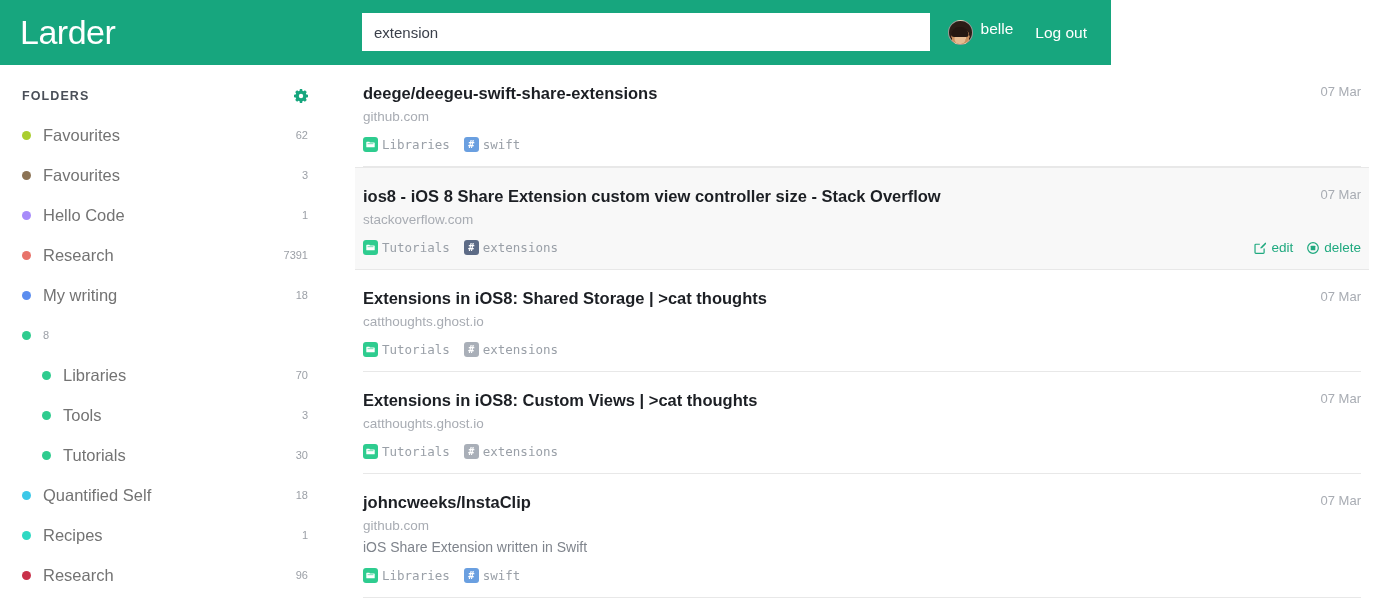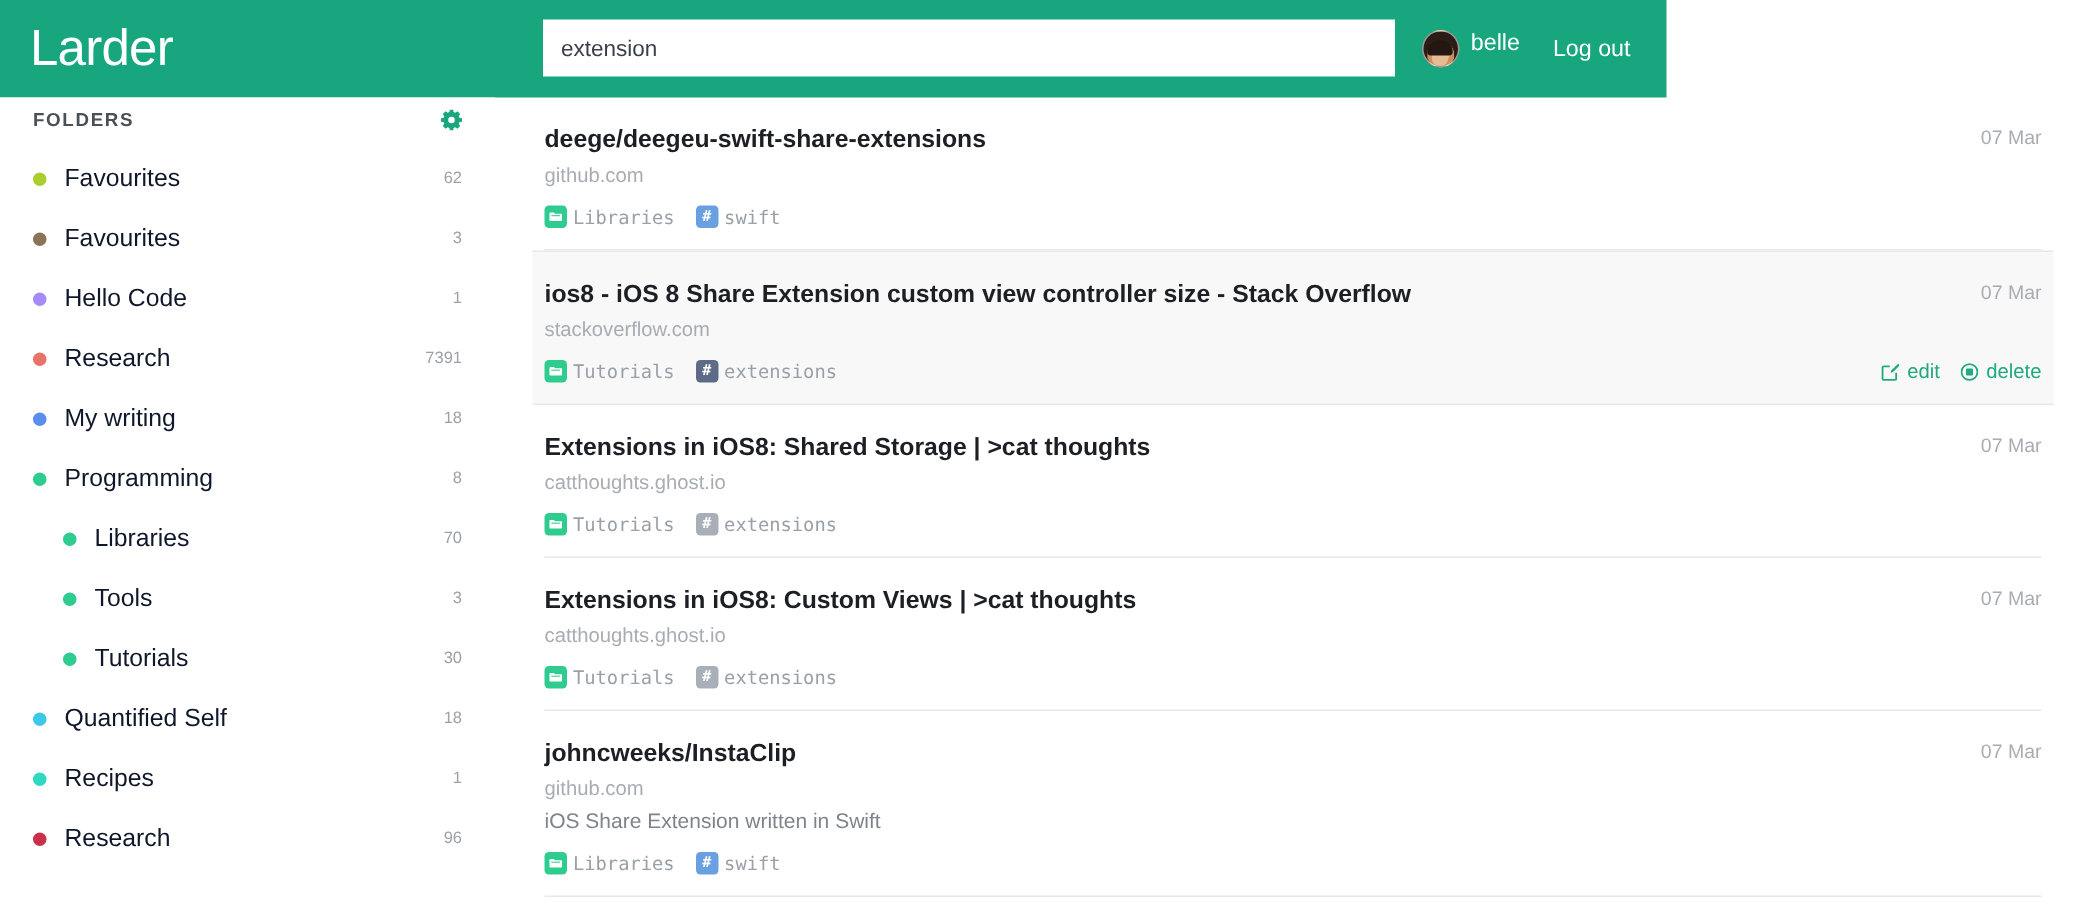--- a/index.html
+++ b/index.html
@@ -68,21 +68,21 @@
     transform: translateX(-50%);
     width: 17px; height: 10px; border-radius: 9px 9px 3px 3px;
     background: #241711;
   }
   .logout { color: #ffffff; font-size: 15.5px; text-decoration: none; cursor: pointer; }
 
   
   .sidebar {
     position: absolute; left: 0; top: 65px;
     width: 330px; height: 542px;
-    background: #ffffff; padding-top: 8px;
+    background: #ffffff; padding-top: 24px;
   }
   .folders-head {
     display: flex; align-items: center; justify-content: space-between;
     padding: 0 22px 0 22px; margin-bottom: 12px;
   }
   .folders-title {
     font-size: 12.5px; font-weight: 700; letter-spacing: 1.1px;
     color: #4a4f58;
   }
   .gear-icon { width: 14px; height: 14px; display: block; cursor: pointer; }
@@ -90,21 +90,21 @@
   .folder-row {
     display: flex; align-items: center;
     height: 40px; padding: 0 22px 0 22px; cursor: pointer;
   }
   .folder-row.child { padding-left: 42px; }
   .dot {
     width: 9px; height: 9px; border-radius: 50%;
     margin-right: 12px; flex: none;
   }
   .folder-label {
-    font-size: 16.5px; color: #0f172a; flex: 1;
+    font-size: 16.5px; color: #737373; flex: 1;
     white-space: nowrap; overflow: hidden;
   }
   .folder-count { font-size: 11px; color: #9ca0a7; }
 
   
   .results {
     position: absolute; left: 330px; top: 65px;
     width: 1053px; height: 542px; overflow: hidden;
   }
   .result {
@@ -215,21 +215,20 @@
         <span class="folder-label">Research</span>
         <span class="folder-count">7391</span>
       </div>
       <div class="folder-row">
         <span class="dot" style="background: rgb(91, 141, 239);"></span>
         <span class="folder-label">My writing</span>
         <span class="folder-count">18</span>
       </div>
       <div class="folder-row">
         <span class="dot" style="background: rgb(46, 204, 143);"></span>
-        <span class="folder-label">Programming</span>
         <span class="folder-count">8</span>
       </div>
       <div class="folder-row child">
         <span class="dot" style="background: rgb(46, 204, 143);"></span>
         <span class="folder-label">Libraries</span>
         <span class="folder-count">70</span>
       </div>
       <div class="folder-row child">
         <span class="dot" style="background: rgb(46, 204, 143);"></span>
         <span class="folder-label">Tools</span>

